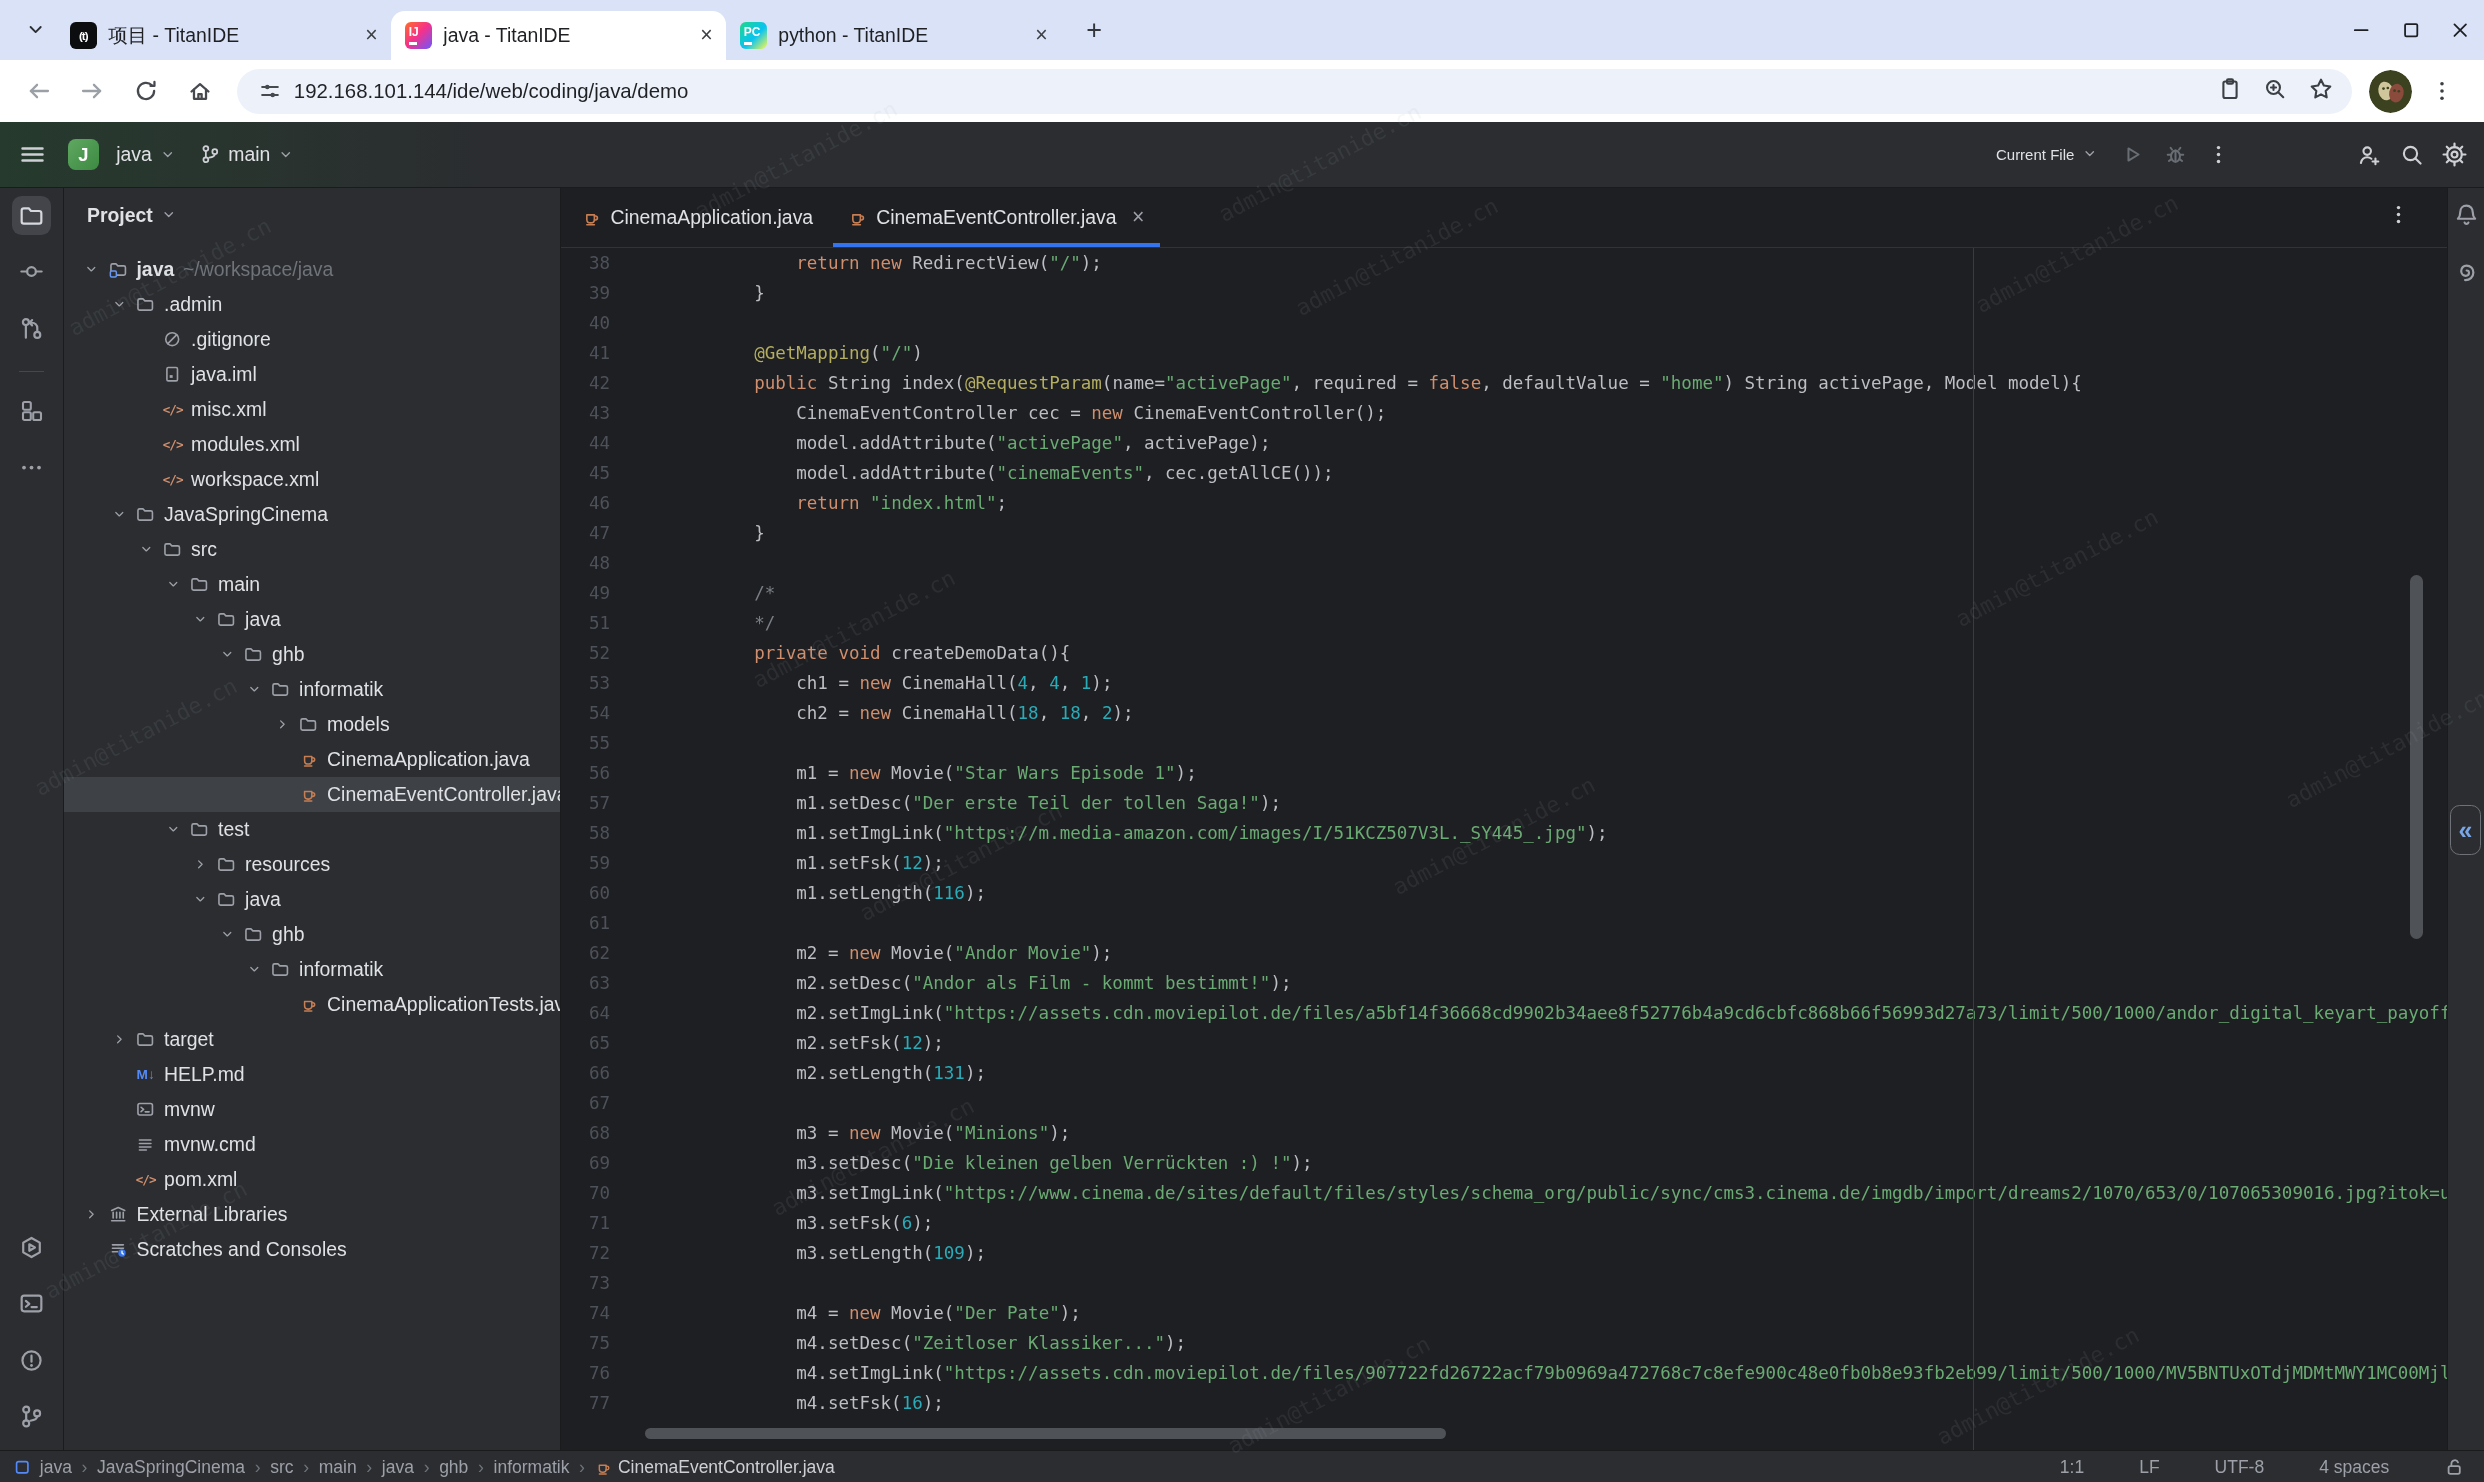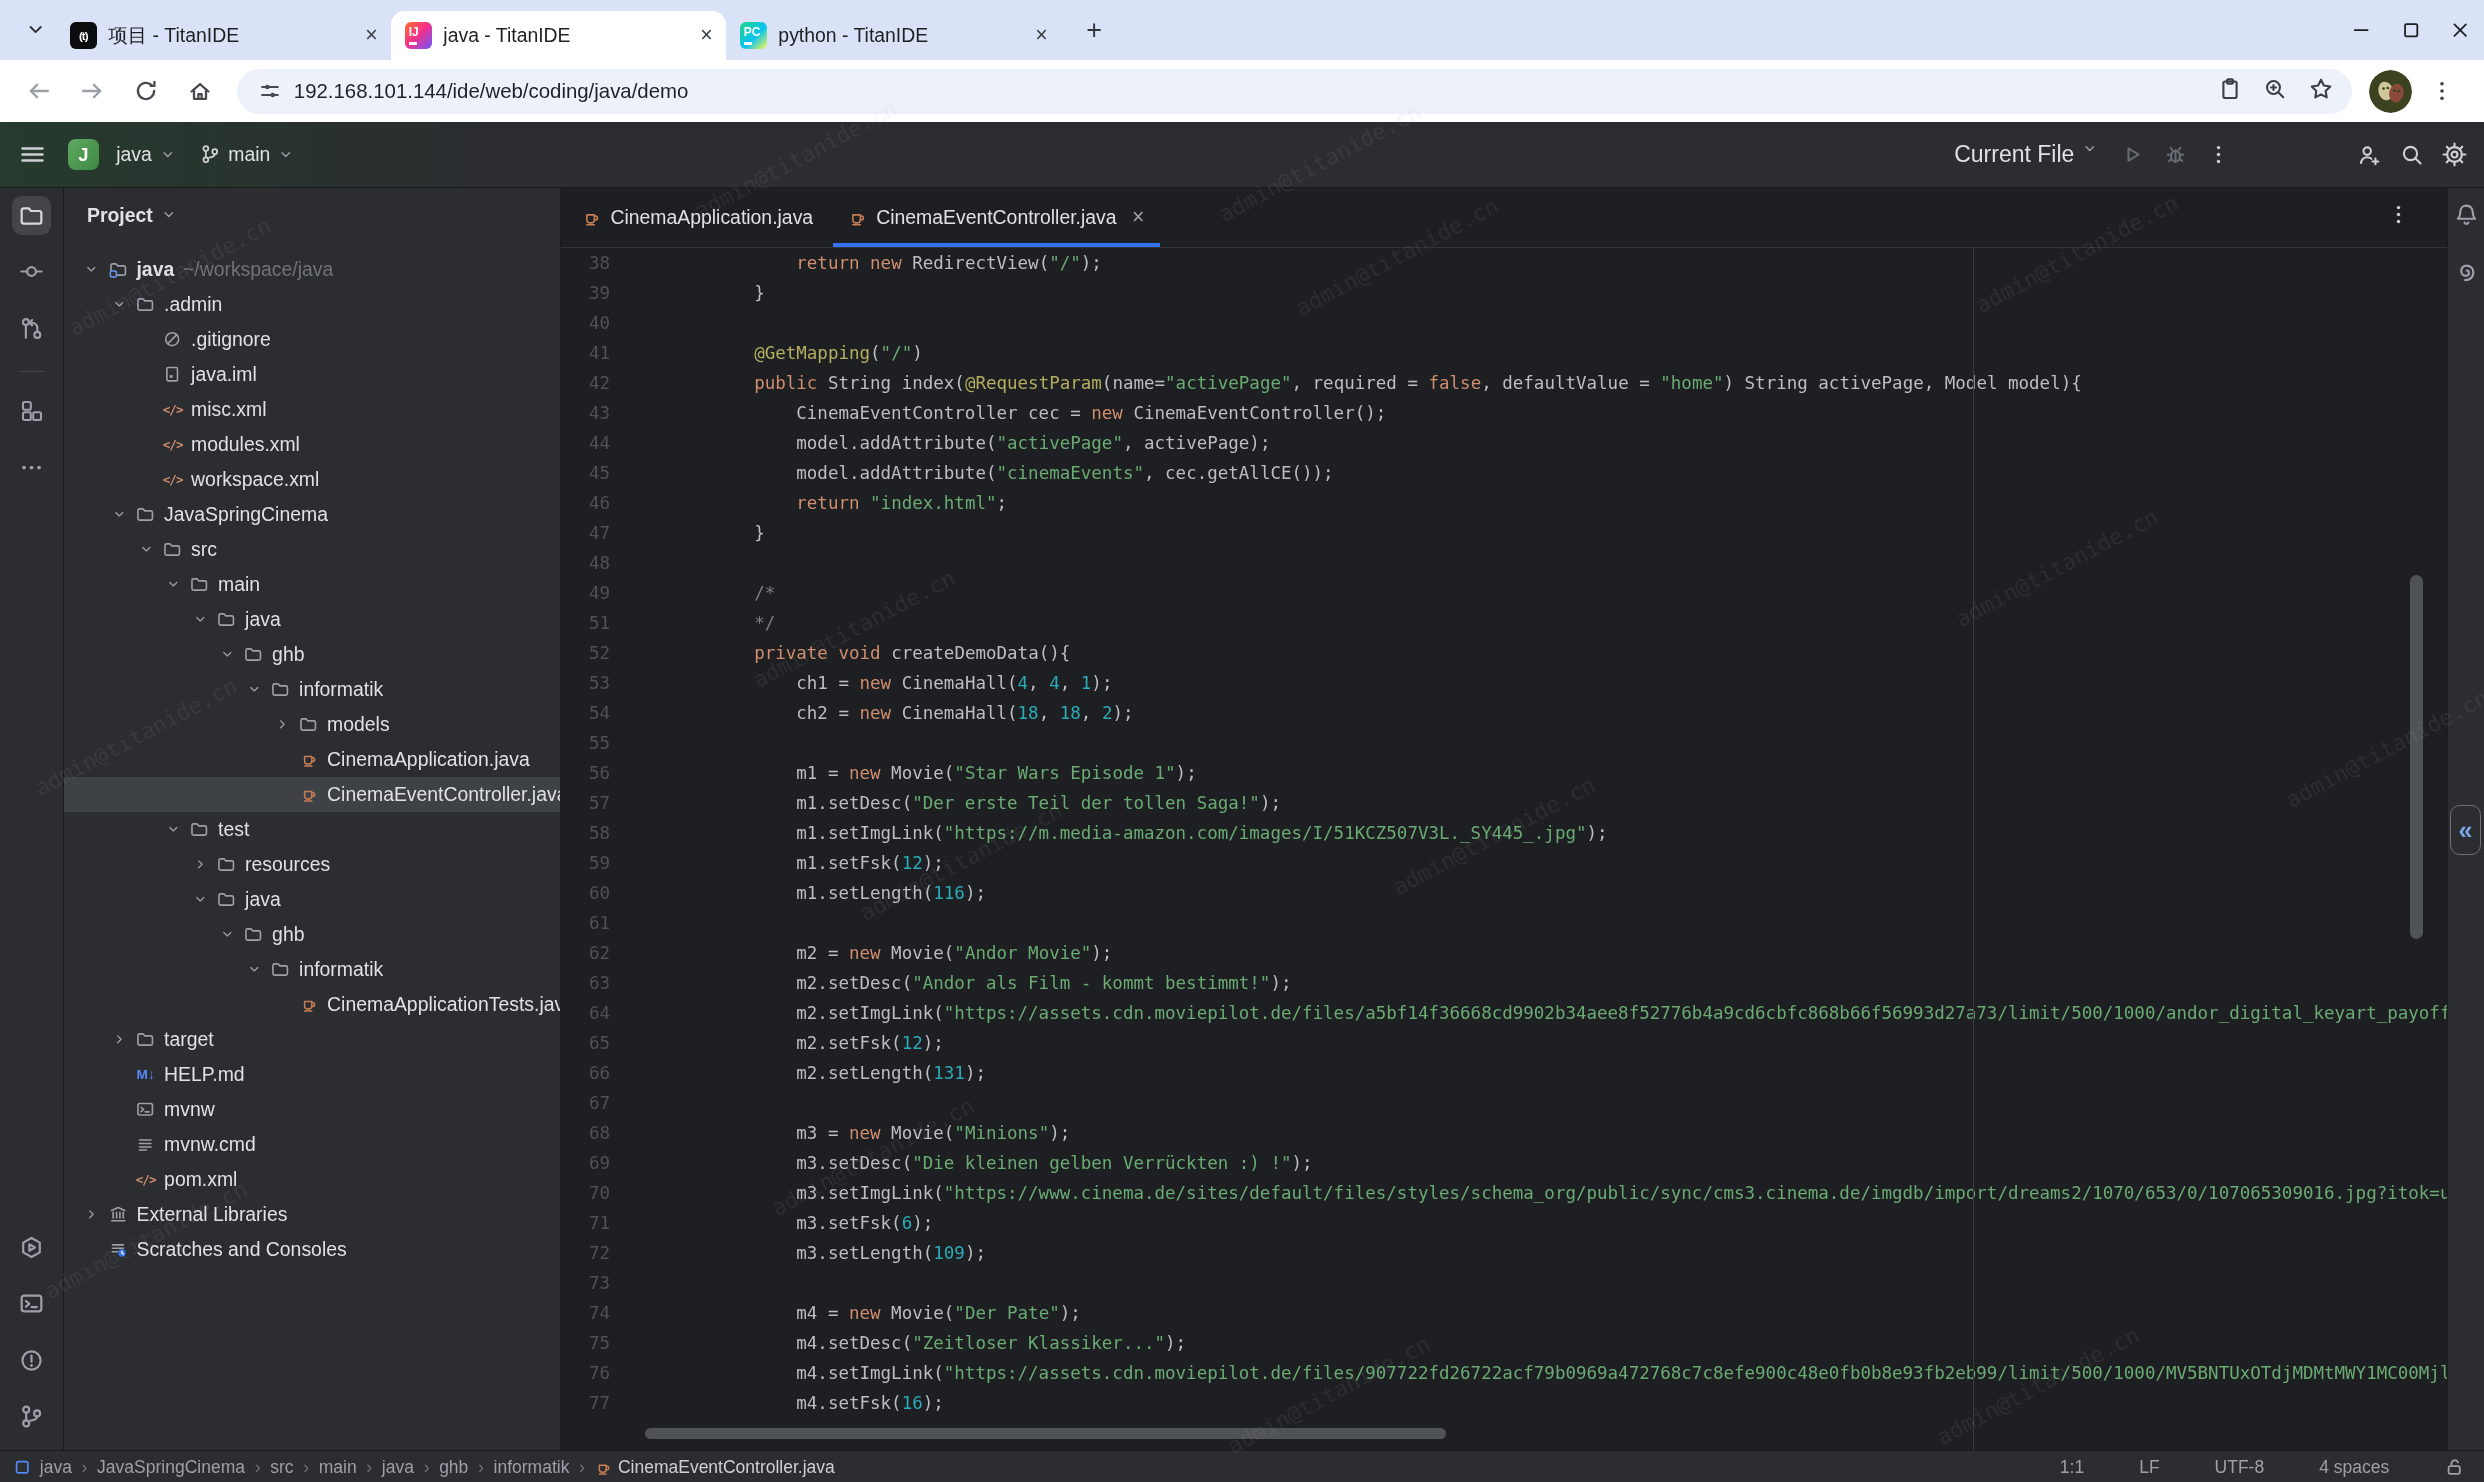--- a/index.html
+++ b/index.html
@@ -35,21 +35,21 @@
   .menu3{margin-left:13.6px;color:#3c4045;display:flex}
 
   
   .topbar{position:absolute;left:0;top:122px;width:100%;height:66px;background:linear-gradient(90deg,#263a2d 0%,#2b2d30 485px);border-bottom:1px solid #1a1b1d;display:flex;align-items:center;color:#ced0d6}
   .tb-ham{margin:0 21.3px 0 17.5px;display:flex}
   .pbadge{width:31px;height:31px;border-radius:7.8px;background:linear-gradient(135deg,#5fa863,#3d8a41);color:#fff;font-weight:bold;font-size:18.4px;display:flex;align-items:center;justify-content:center;margin-right:9.7px}
   .tb-item{display:flex;align-items:center;gap:7.8px;font-size:19.4px;color:#dfe1e5;margin-right:25px}
   .tb-right{margin-left:auto;display:flex;align-items:center;gap:0}
   .tb-right .tbi{width:43px;height:43px;display:flex;align-items:center;justify-content:center}
   .dim{color:#696d74}
-  .runcfg{display:flex;gap:7.8px;font-size:23px;color:#dfe1e5;margin-right:13.6px}
+  .runcfg{display:flex;gap:7.8px;font-size:15px;color:#dfe1e5;margin-right:13.6px}
   .gap-group{margin-right:107px;display:flex}
 
   
   .rail-left{position:absolute;left:0;top:188px;width:64px;bottom:33px;background:#2b2d30;border-right:1px solid #1a1b1d;display:flex;flex-direction:column;align-items:center;padding:7.8px 0 13.6px 0}
   .rli{width:39px;height:39px;border-radius:9.7px;display:flex;align-items:center;justify-content:center;color:#9da0a8;margin-bottom:17.5px;flex:none}
   .rli.active{background:#43454a;color:#d5d8de}
   .rl-div{width:25px;height:1px;background:#45474c;margin:5.8px 0 19.4px 0}
   .rl-bottom{margin-top:auto;display:flex;flex-direction:column;align-items:center}
   .rl-bottom .rli{margin-bottom:17.5px}
   .rl-bottom .rli:last-child{margin-bottom:0}

